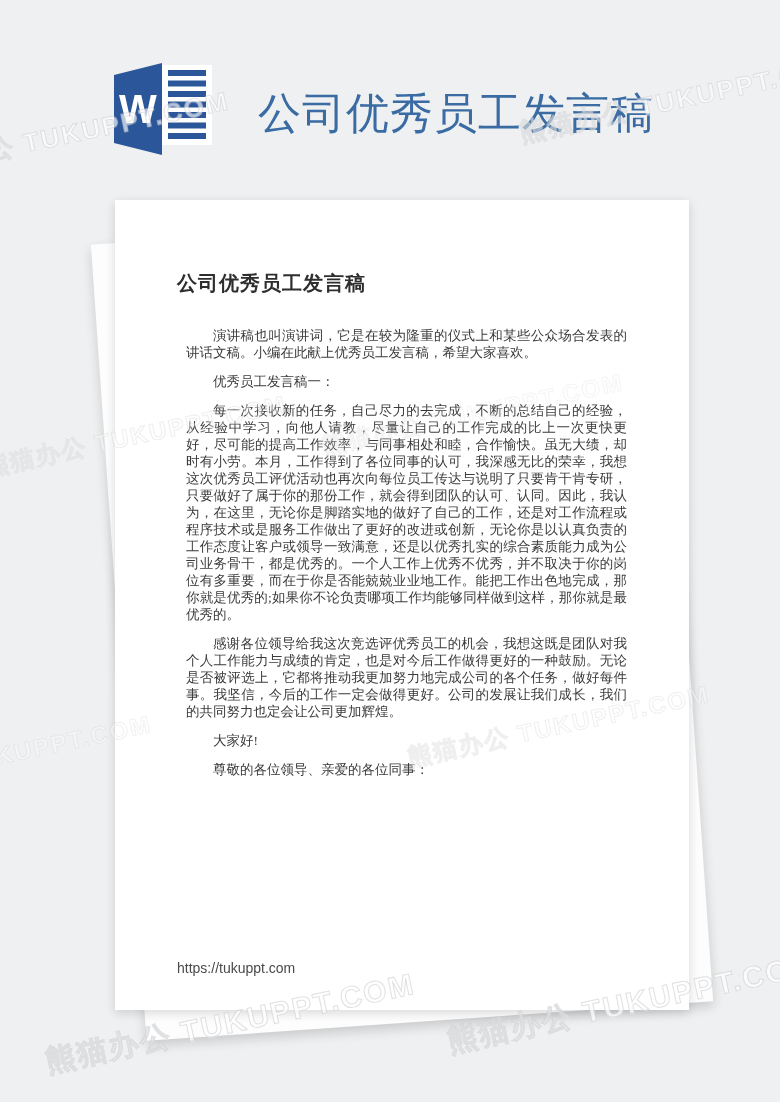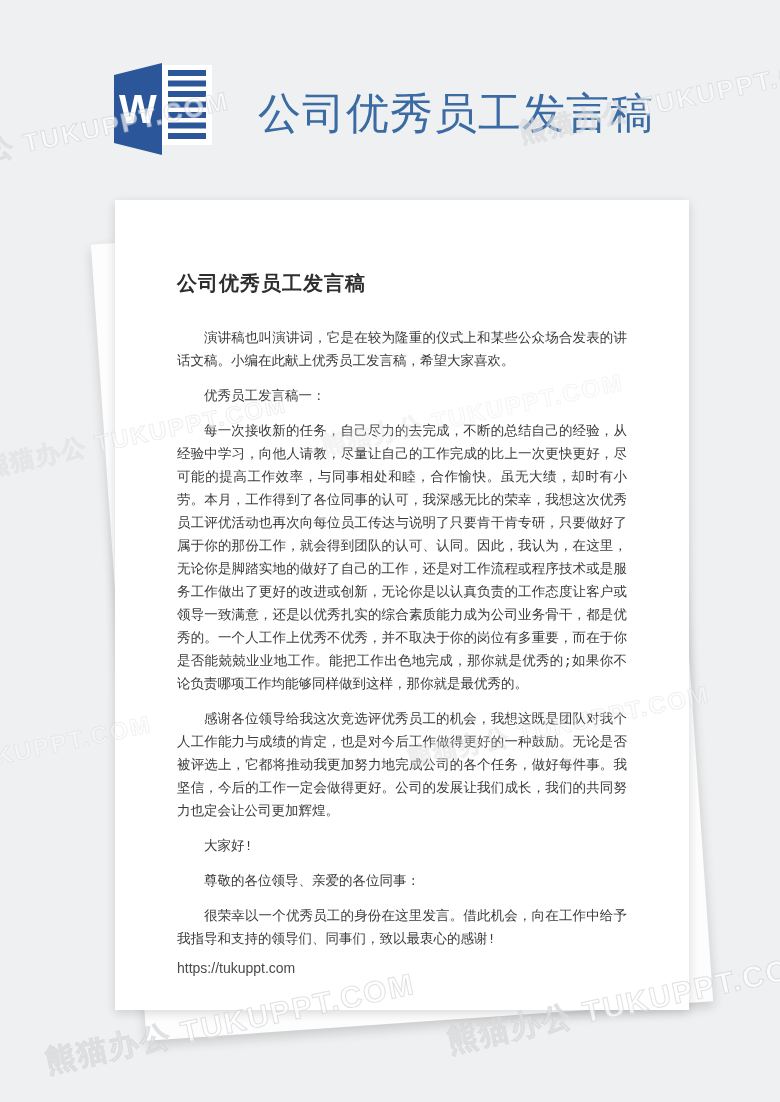--- a/index.html
+++ b/index.html
@@ -42,25 +42,24 @@
     padding:70px 62px 0 62px;
     color:#3a3a3a;
     font-family:"Liberation Serif", serif;
   }
   .doc-title {
     margin:0 0 30px 0;
     font-size:20px; font-weight:bold; color:#2e2e2e;
     letter-spacing:1px;
   }
   .doc-para {
-    margin:0 0 12px 0;
-    font-size:13.5px; line-height:23px;
+    margin:0 0 12px 9px;
+    font-size:13.5px; line-height:17px;
     text-indent:2em;
     text-align:justify;
-    font-family:Liberation Mono, monospace;
   }
   .doc-footer-link {
     position:absolute; left:62px; bottom:34px;
     font-family:"Liberation Sans", sans-serif;
     font-size:14px; color:#4a4a4a; text-decoration:none;
   }
 
   
   .watermark-layer {
     position:absolute; left:0; top:0; width:780px; height:1102px;
@@ -106,21 +105,20 @@
 <div class="page-main">
   <div class="doc-content">
     <h1 class="doc-title">公司优秀员工发言稿</h1>
     <div>
         <p class="doc-para">演讲稿也叫演讲词，它是在较为隆重的仪式上和某些公众场合发表的讲话文稿。小编在此献上优秀员工发言稿，希望大家喜欢。</p>
         <p class="doc-para">优秀员工发言稿一：</p>
         <p class="doc-para">每一次接收新的任务，自己尽力的去完成，不断的总结自己的经验，从经验中学习，向他人请教，尽量让自己的工作完成的比上一次更快更好，尽可能的提高工作效率，与同事相处和睦，合作愉快。虽无大绩，却时有小劳。本月，工作得到了各位同事的认可，我深感无比的荣幸，我想这次优秀员工评优活动也再次向每位员工传达与说明了只要肯干肯专研，只要做好了属于你的那份工作，就会得到团队的认可、认同。因此，我认为，在这里，无论你是脚踏实地的做好了自己的工作，还是对工作流程或程序技术或是服务工作做出了更好的改进或创新，无论你是以认真负责的工作态度让客户或领导一致满意，还是以优秀扎实的综合素质能力成为公司业务骨干，都是优秀的。一个人工作上优秀不优秀，并不取决于你的岗位有多重要，而在于你是否能兢兢业业地工作。能把工作出色地完成，那你就是优秀的;如果你不论负责哪项工作均能够同样做到这样，那你就是最优秀的。</p>
         <p class="doc-para">感谢各位领导给我这次竞选评优秀员工的机会，我想这既是团队对我个人工作能力与成绩的肯定，也是对今后工作做得更好的一种鼓励。无论是否被评选上，它都将推动我更加努力地完成公司的各个任务，做好每件事。我坚信，今后的工作一定会做得更好。公司的发展让我们成长，我们的共同努力也定会让公司更加辉煌。</p>
         <p class="doc-para">大家好!</p>
         <p class="doc-para">尊敬的各位领导、亲爱的各位同事：</p>
-        <p class="doc-para">很荣幸以一个优秀员工的身份在这里发言。借此机会，向在工作中给予我指导和支持的领导们、同事们，致以最衷心的感谢!</p>
       </div>
     <a class="doc-footer-link" href="#">https://tukuppt.com</a>
   </div>
 </div>
 
 <div class="watermark-layer">
     <span class="wm" style="left: -95px; top: 152px; font-size: 26px; opacity: 0.85;">熊猫办公 TUKUPPT.COM</span>
     <span class="wm" style="left: 520px; top: 116px; font-size: 26px; opacity: 0.75;">熊猫办公 TUKUPPT.COM</span>
     <span class="wm" style="left: -15px; top: 452px; font-size: 24px; opacity: 0.55;">熊猫办公 TUKUPPT.COM</span>
     <span class="wm" style="left: 322px; top: 430px; font-size: 24px; opacity: 0.35;">熊猫办公 TUKUPPT.COM</span>

